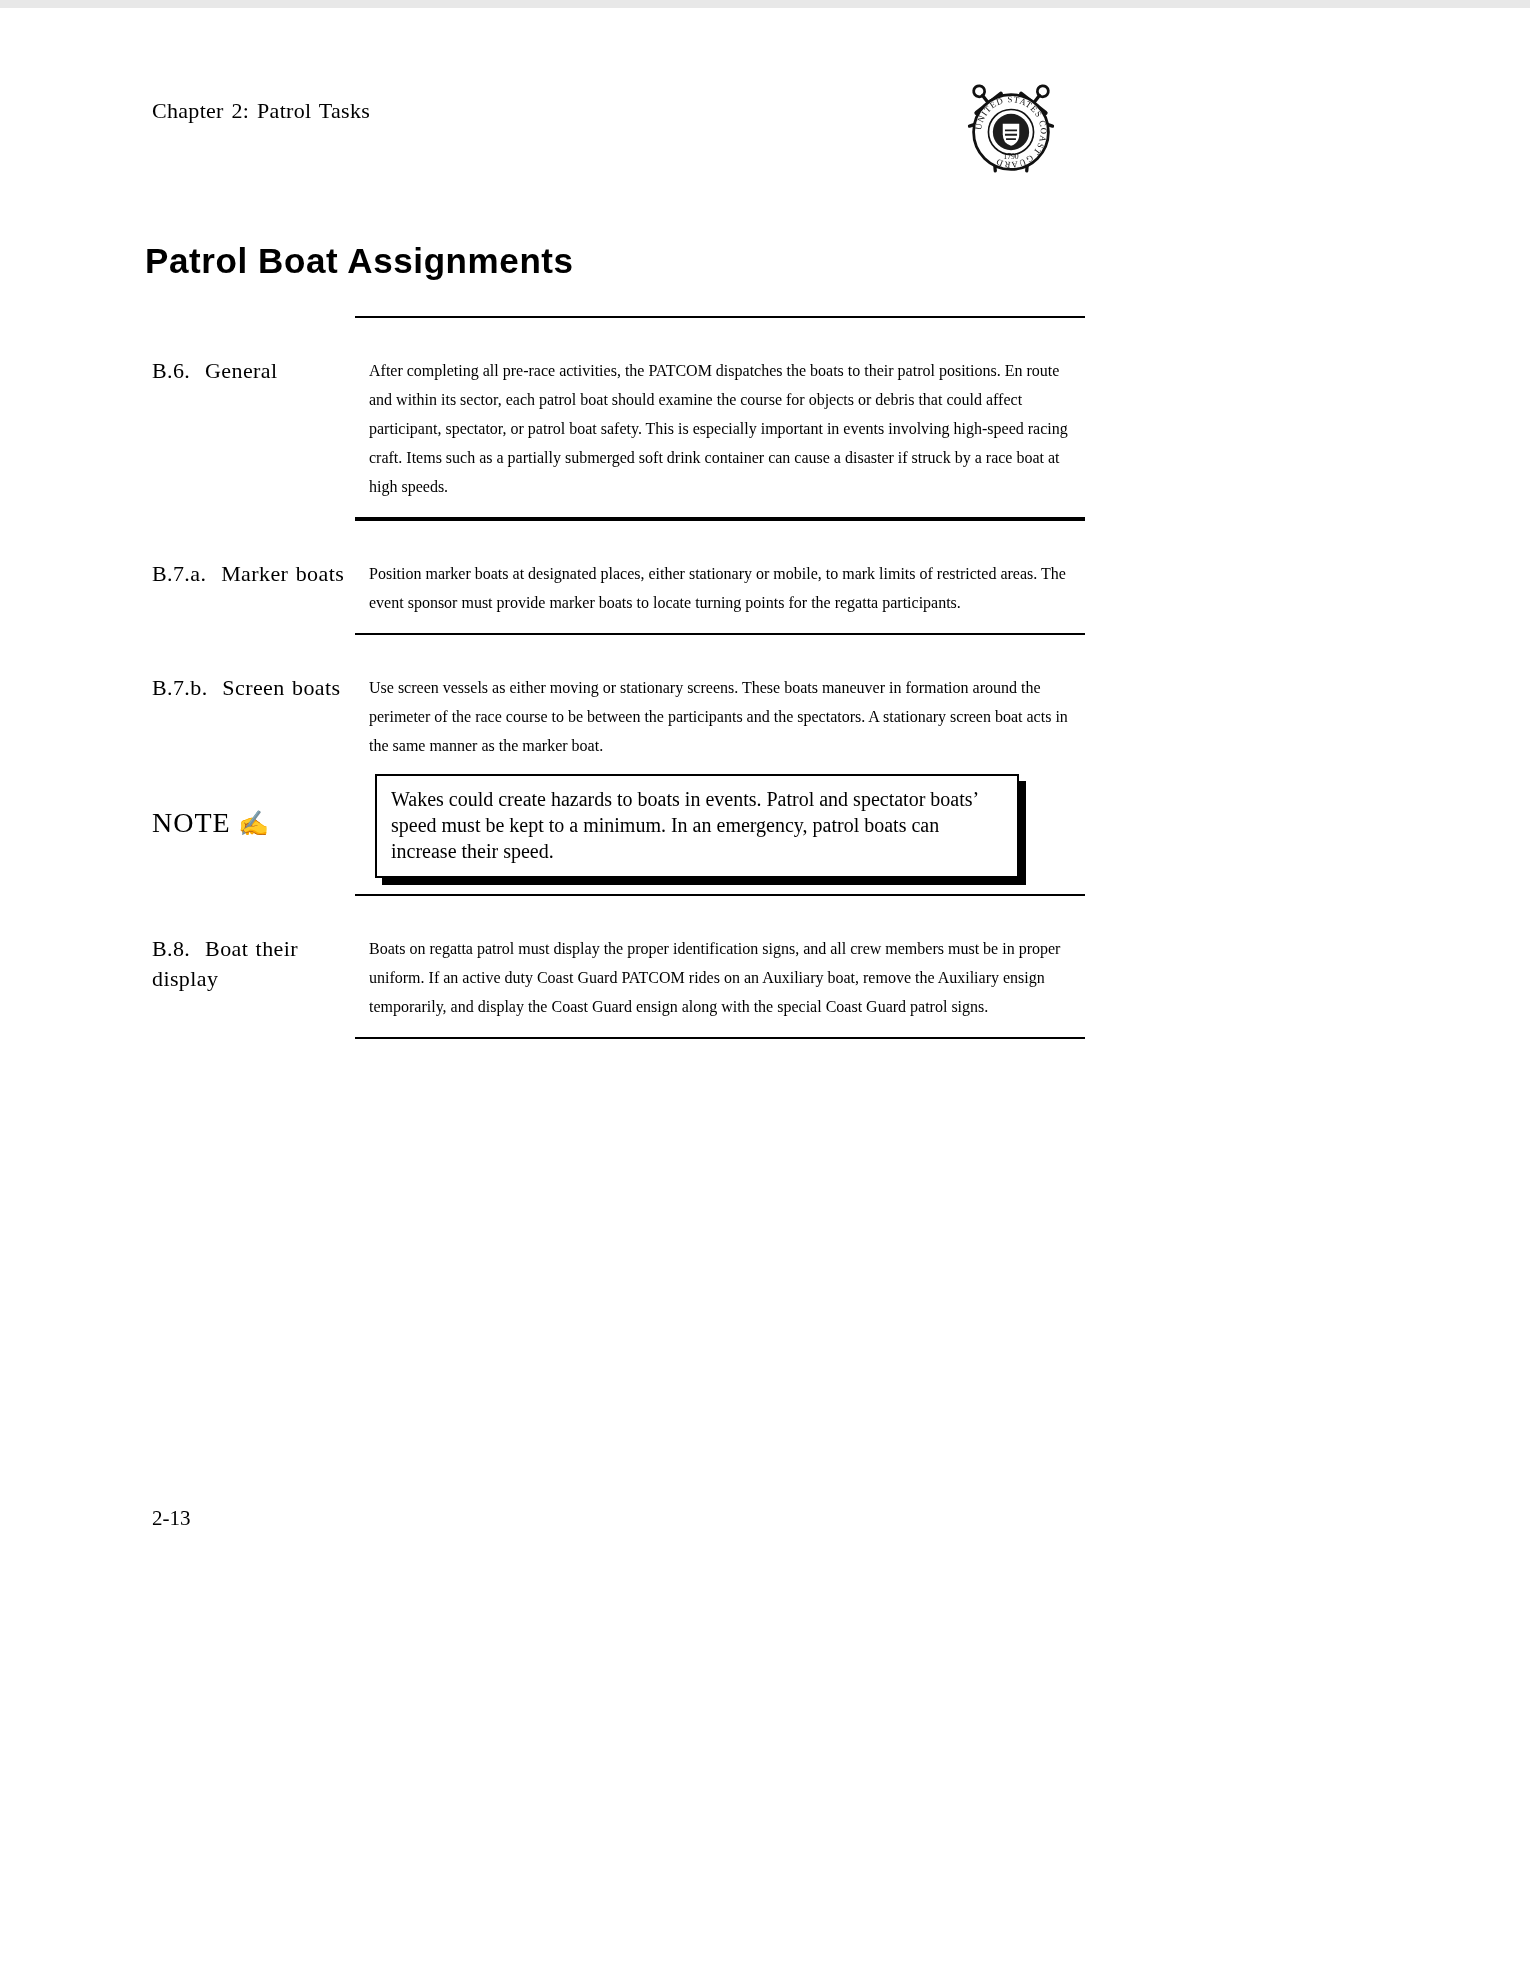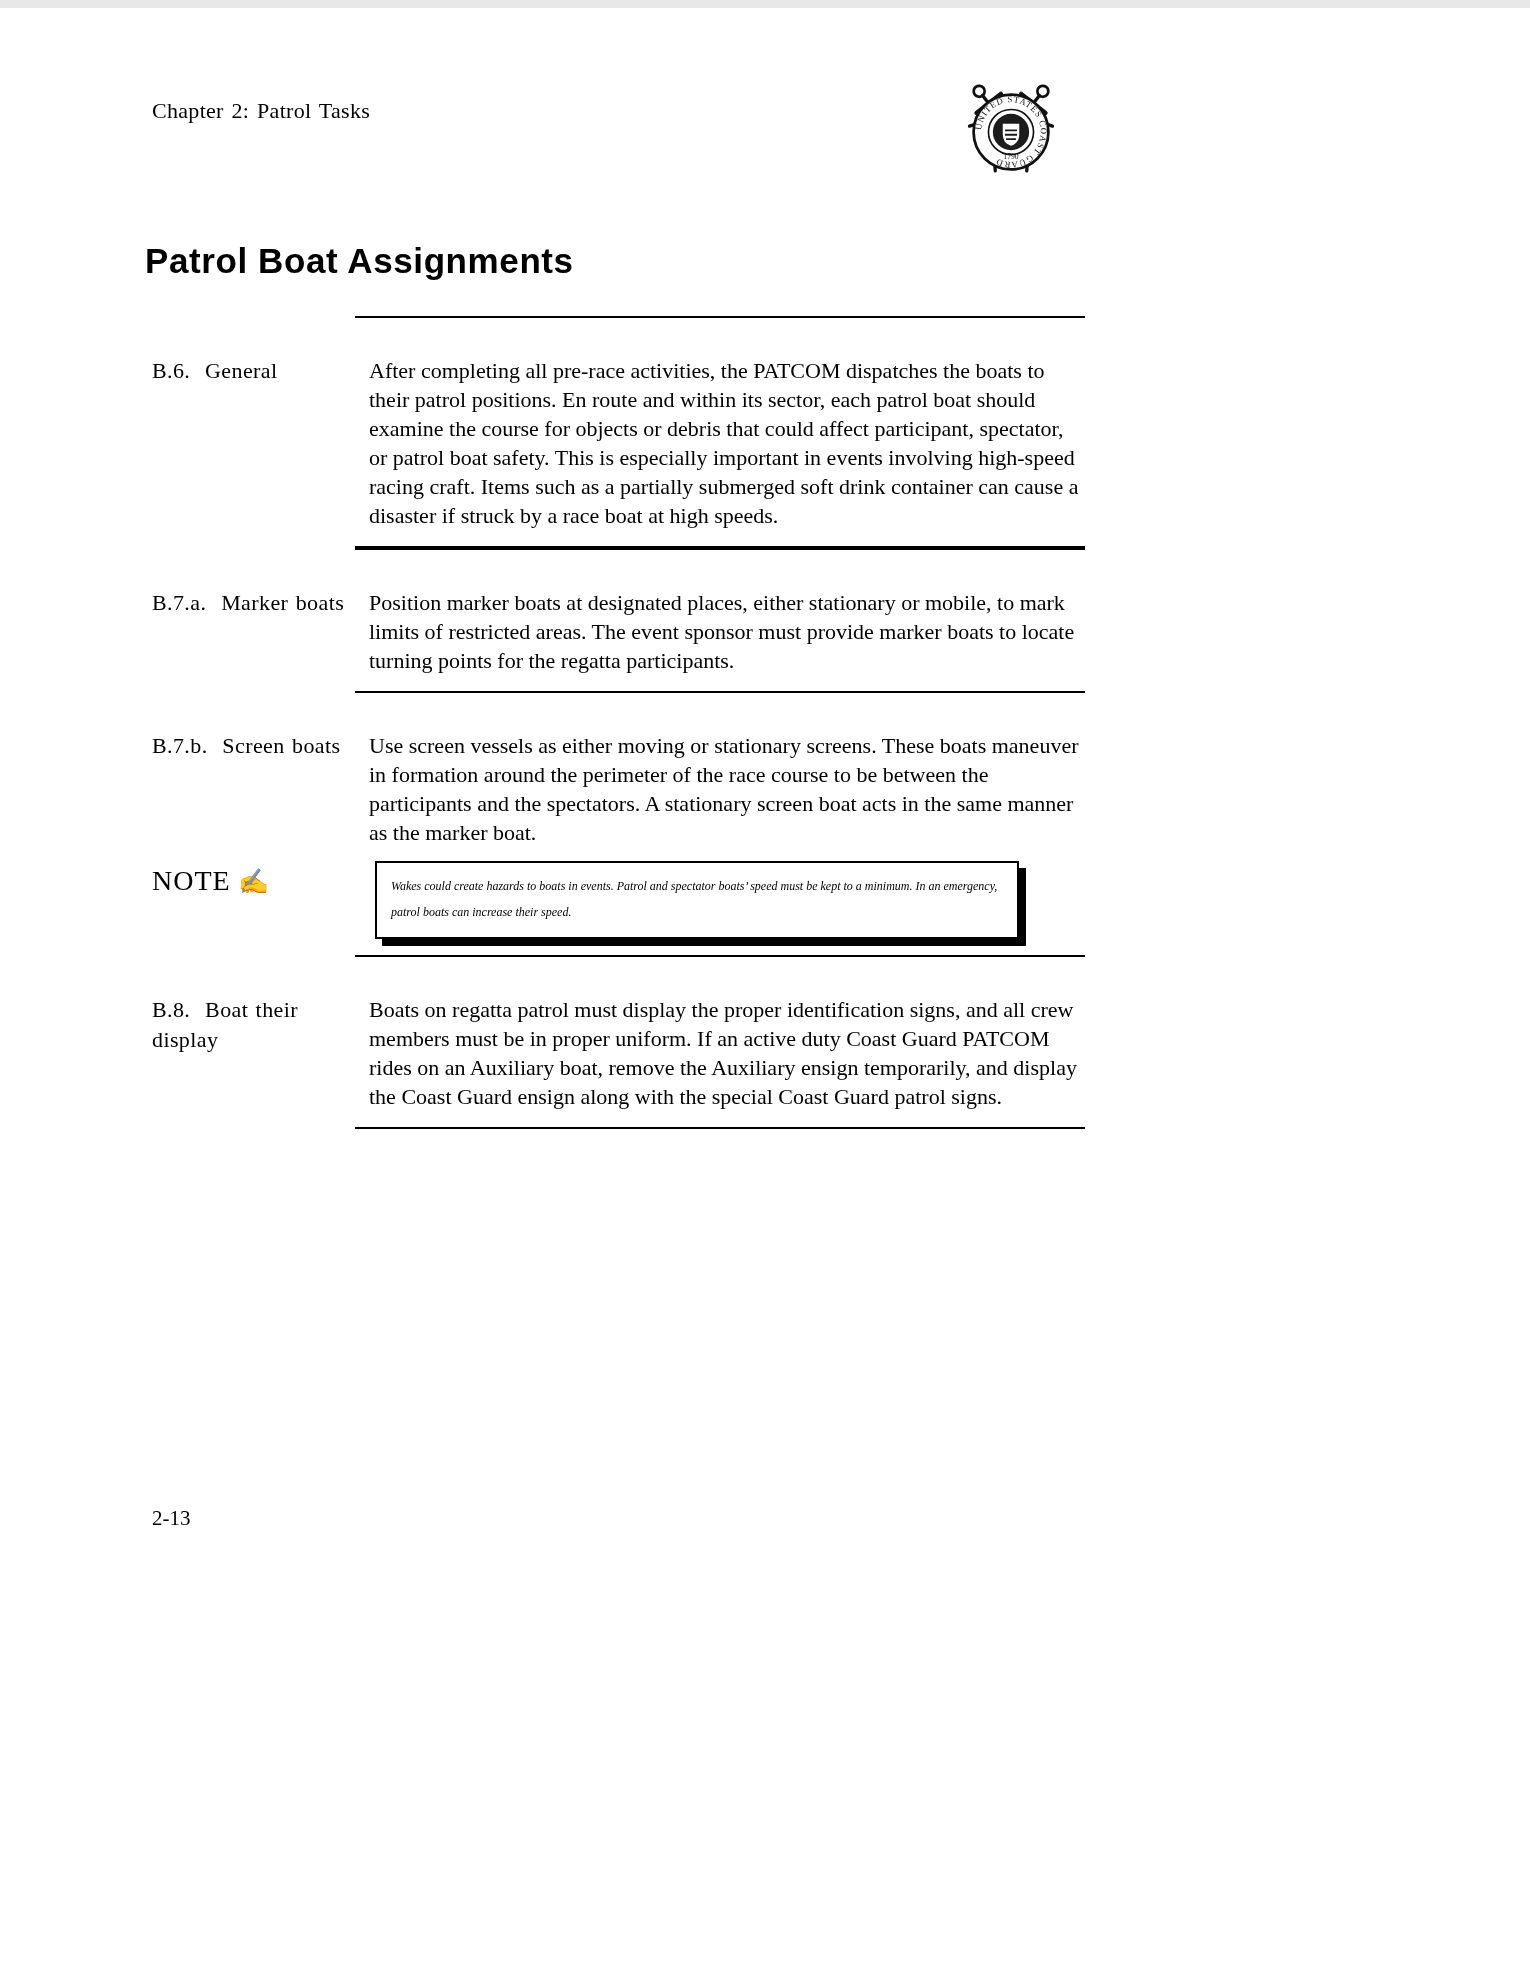--- a/index.html
+++ b/index.html
@@ -63,21 +63,21 @@
     line-height: 30px;
     letter-spacing: 0.4px;
     word-spacing: 1.5px;
     white-space: pre-wrap;
   }
   .body-col {
     flex: 1;
     padding-left: 14px;
   }
   .sec-body {
-    font-size: 22px;
+    font-size: 16px;
     line-height: 29px;
   }
   .note-label {
     margin-top: 104px;
     font-size: 28px;
     letter-spacing: 1px;
     white-space: nowrap;
   }
   .note-icon {
     font-size: 25px;
@@ -86,23 +86,22 @@
   .note-box {
     margin-top: 14px;
     margin-left: 6px;
     width: 644px;
     border: 2px solid #000;
     box-shadow: 7px 7px 0 0 #000;
     padding: 10px 16px 12px 14px;
     background: #fff;
   }
   .note-text {
-    font-size: 12px;
+    font-size: 20px;
     line-height: 26px;
-    font-style: italic;
   }
   .page-footer {
     position: absolute;
     left: 152px;
     top: 1498px;
     width: 933px;
     text-align: left;
     font-size: 21px;
   }
 </style>

